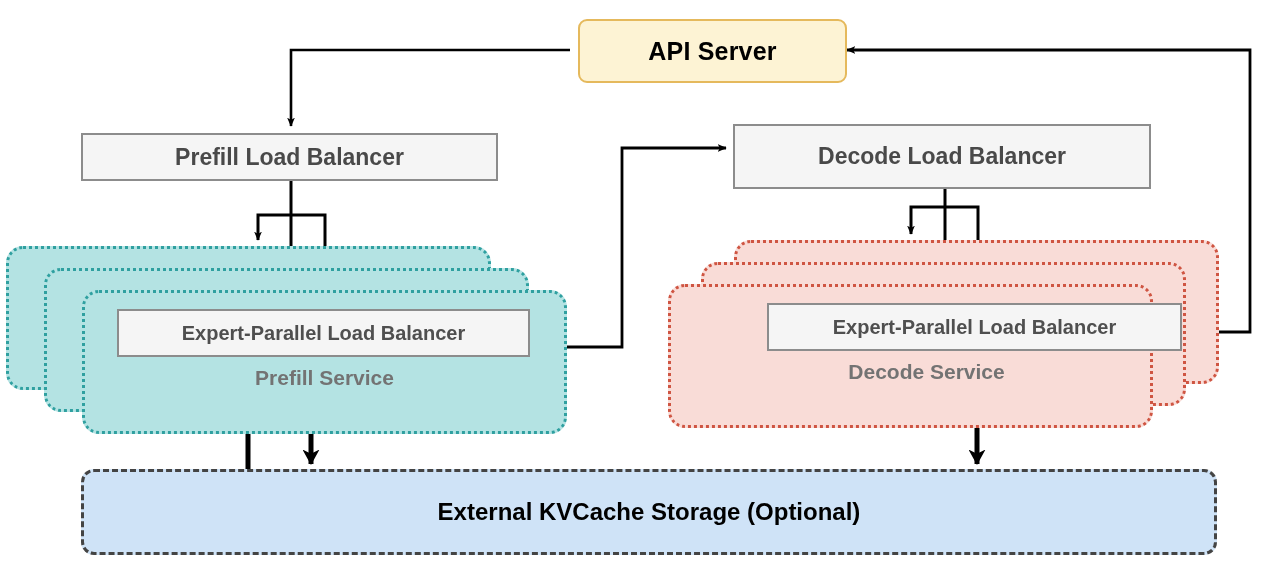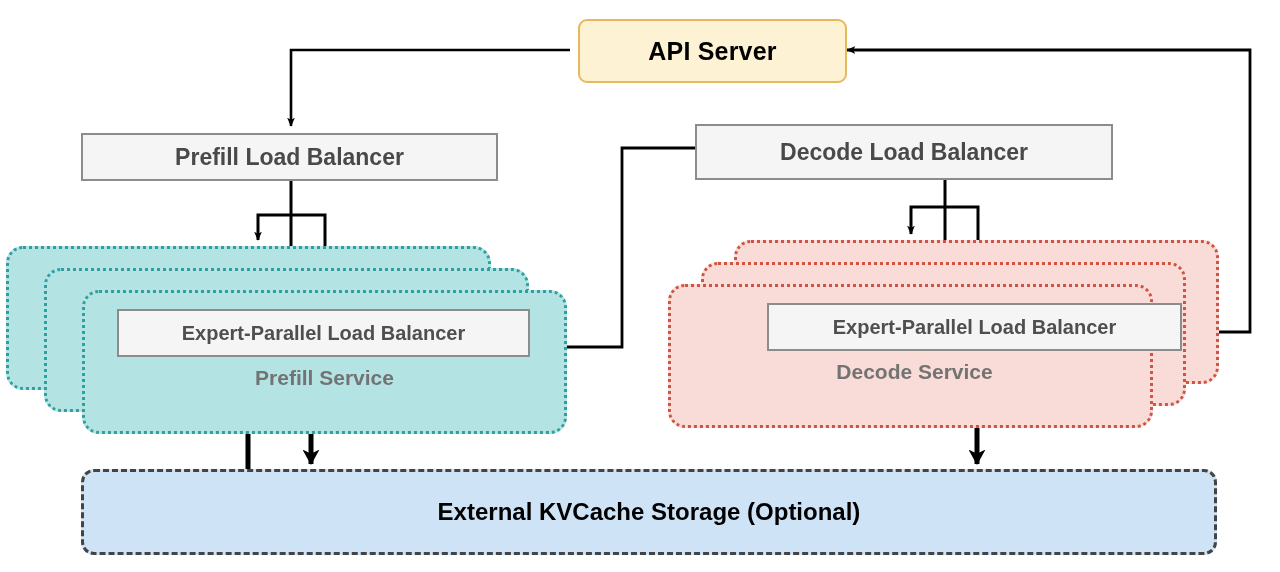--- a/index.html
+++ b/index.html
@@ -61,24 +61,24 @@
     font-weight: bold;
     z-index: 4;
   }
   .lb-prefill {
     left: 81px;
     top: 133px;
     width: 417px;
     height: 48px;
   }
   .lb-decode {
-    left: 695px;
+    left: 733px;
     top: 124px;
     width: 418px;
-    height: 56px;
+    height: 65px;
   }
 
   
   .stack {
     position: absolute;
     z-index: 3;
   }
   .stack-card {
     position: absolute;
     box-sizing: border-box;
@@ -123,21 +123,21 @@
 
   .service-label {
     position: absolute;
     color: #737373;
     font-size: 21px;
     font-weight: bold;
     text-align: center;
     z-index: 2;
   }
   .label-prefill { left: 76px; top: 120px; width: 485px; }
-  .label-decode  { left: 4px;  top: 120px; width: 485px; }
+  .label-decode  { left: 16px;  top: 120px; width: 485px; }
 
   
   .kvcache {
     left: 81px;
     top: 469px;
     width: 1136px;
     height: 86px;
     background: #cfe3f7;
     border: 3px dashed #444444;
     border-radius: 13px;

